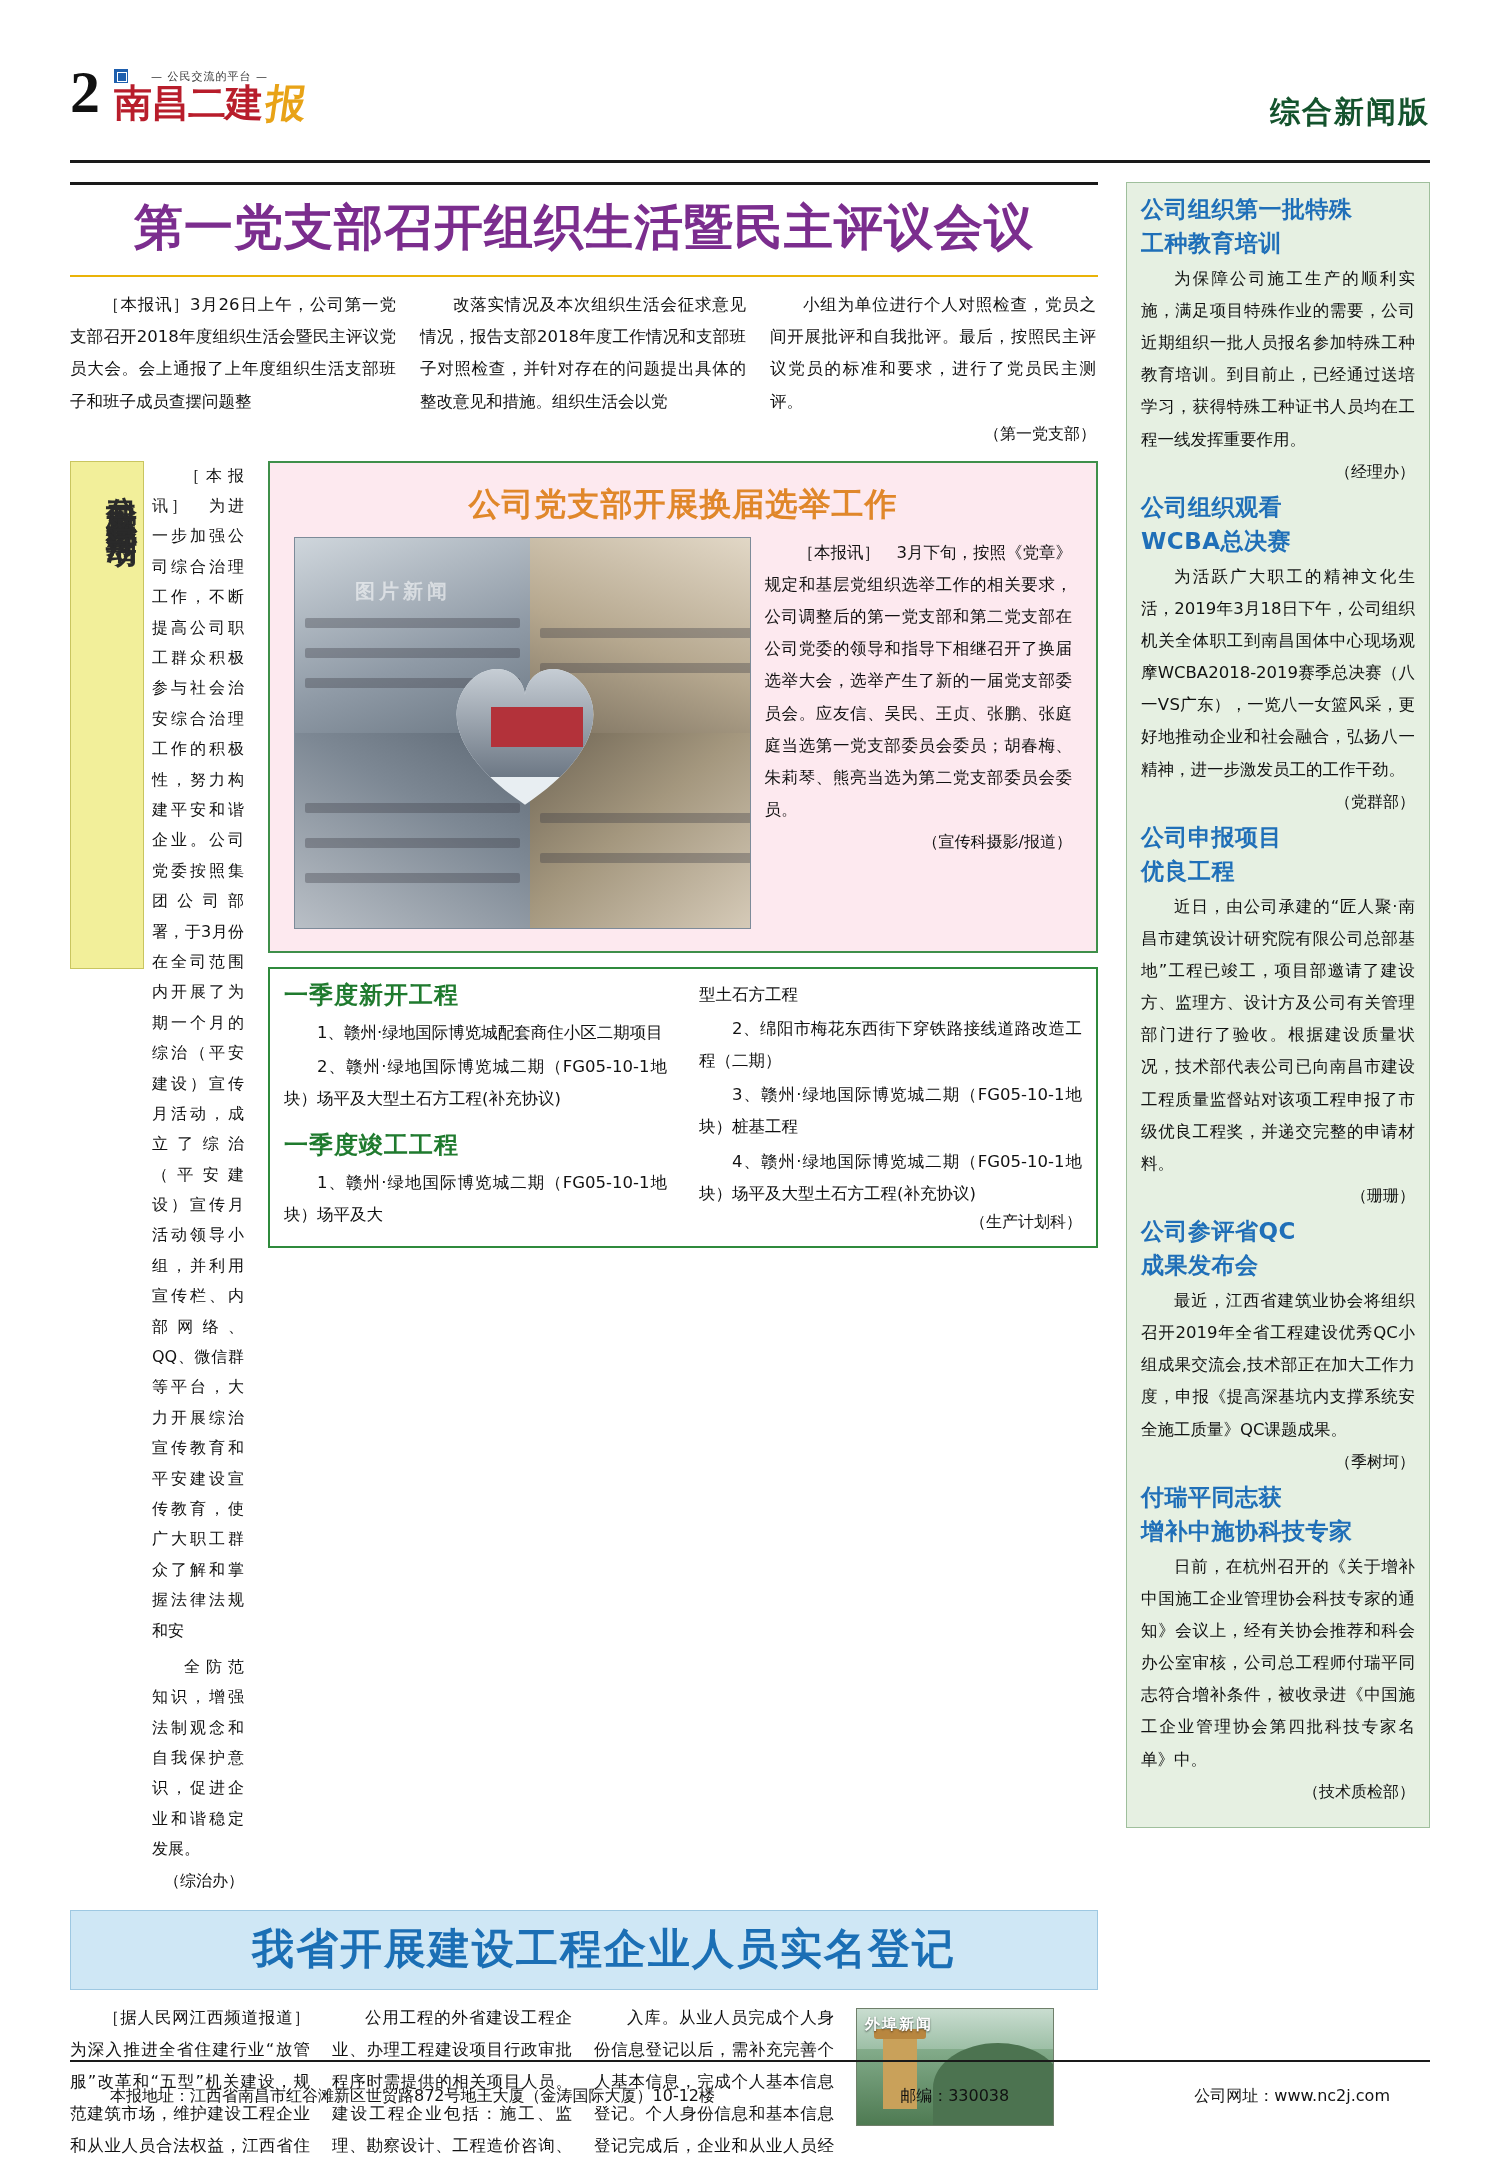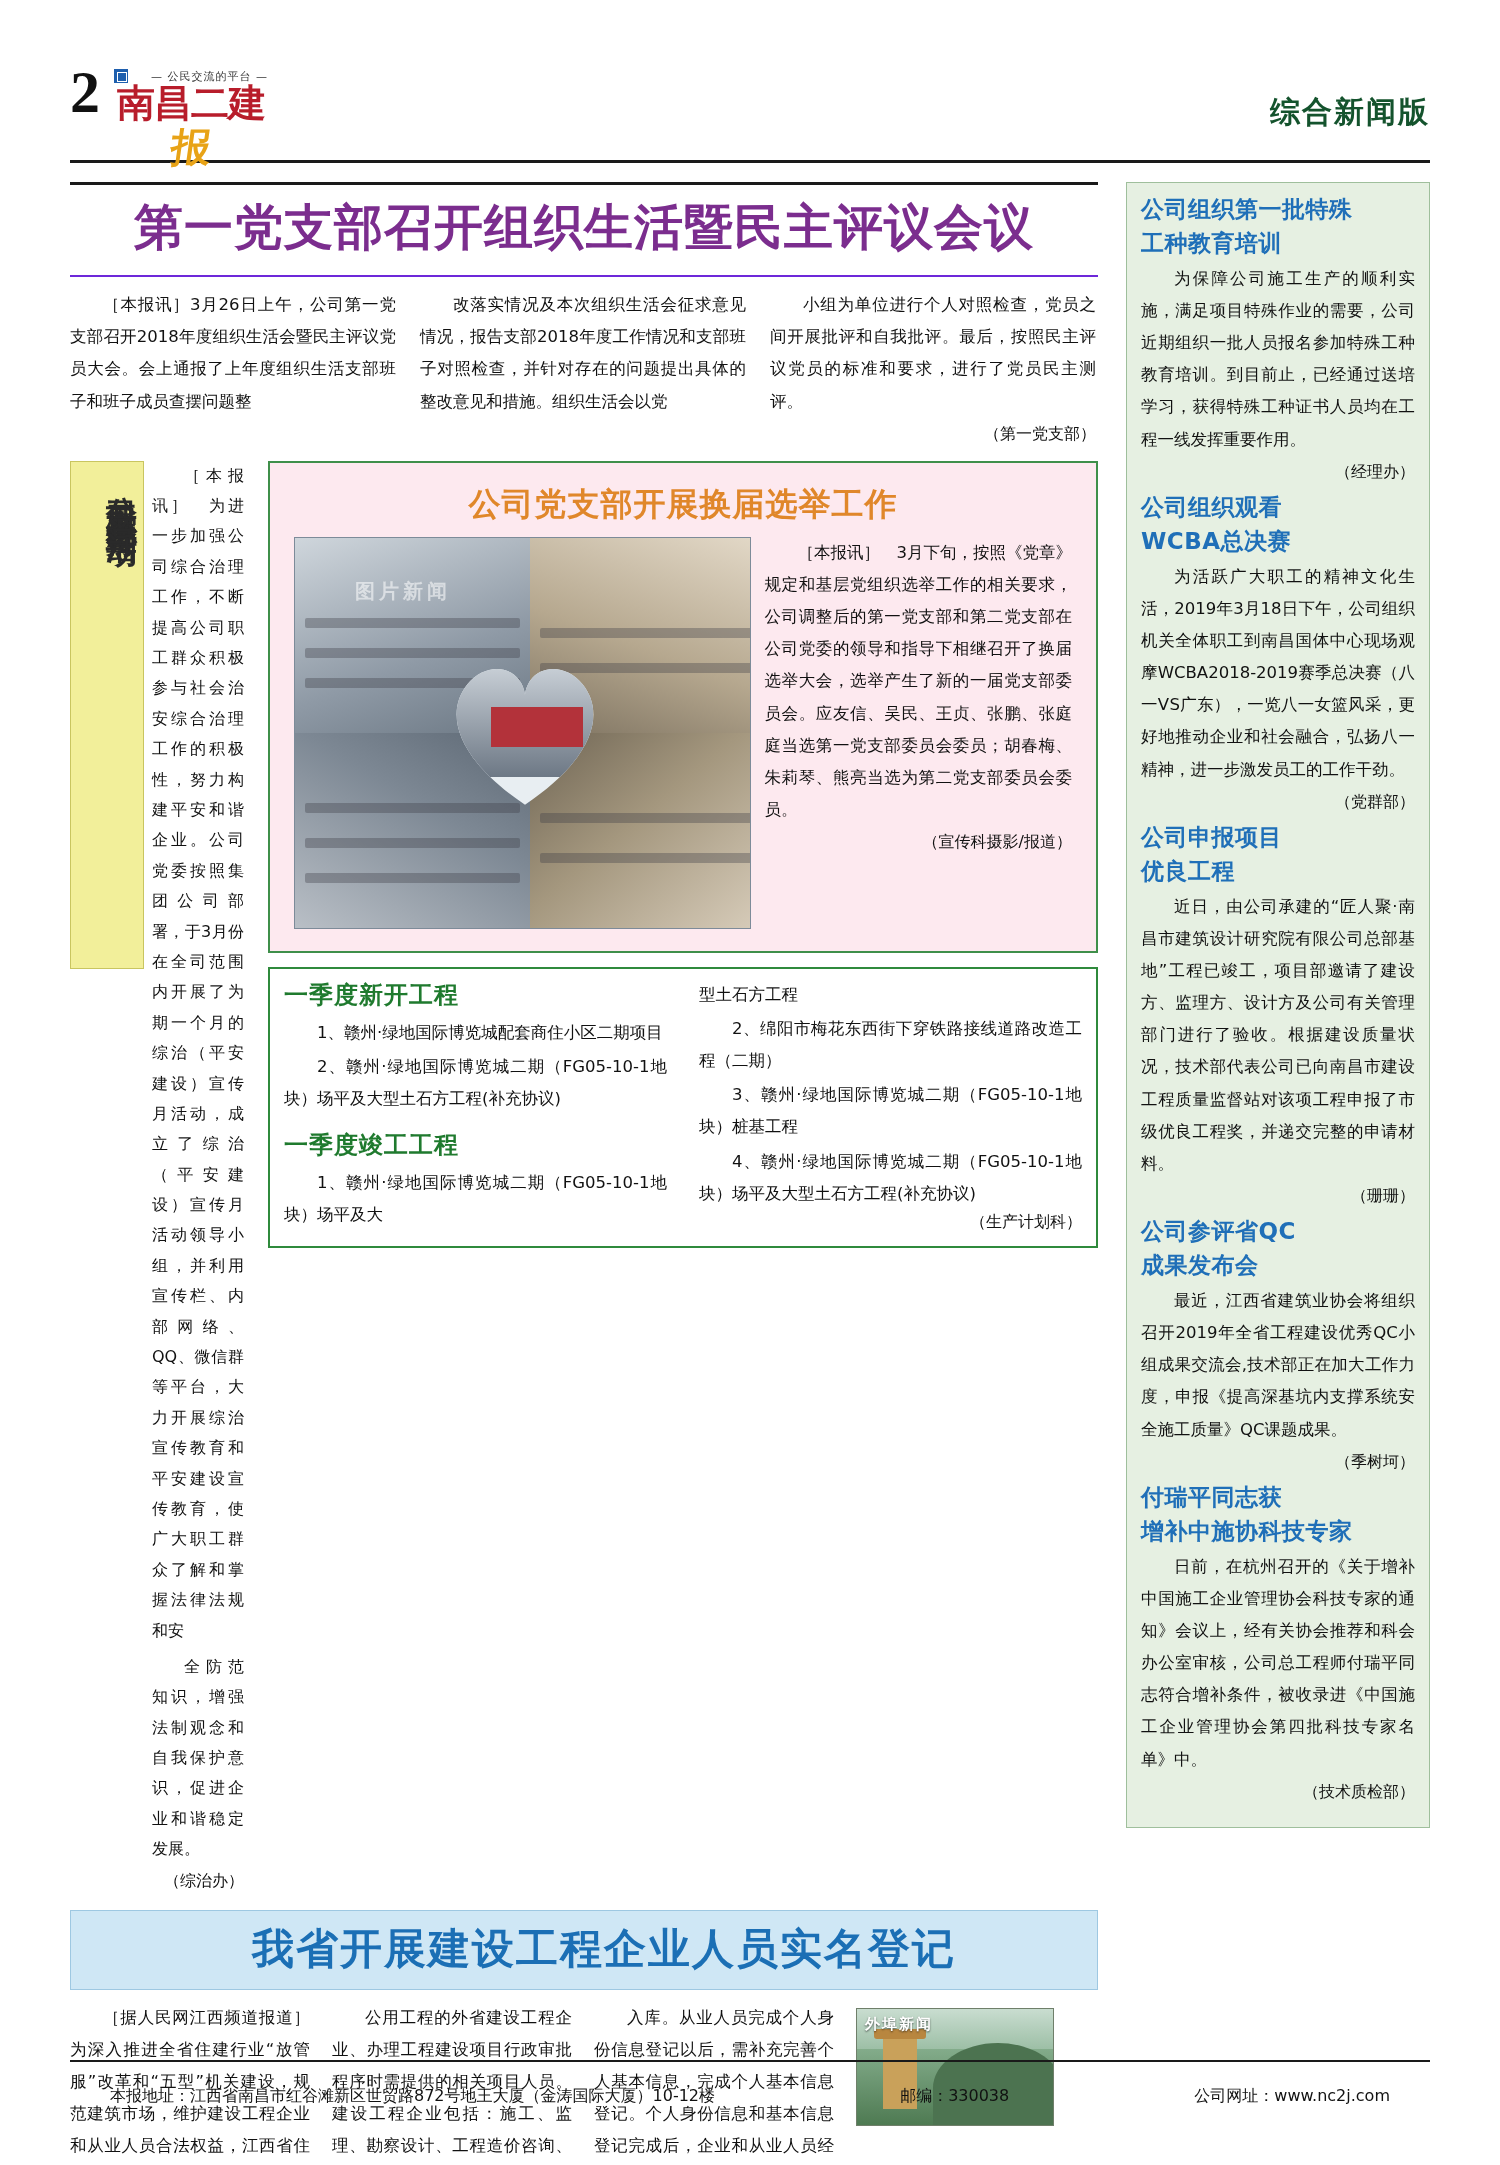--- a/index.html
+++ b/index.html
@@ -21,21 +21,21 @@
   .mast-left{display:flex;align-items:flex-start;gap:14px;}
   .pagenum{
     font-size:60px;font-weight:bold;color:#111;line-height:1;
     font-family:"Liberation Serif",serif;margin-top:4px;
   }
   .logo-block{margin-top:10px;}
   .logo-top{display:flex;align-items:center;gap:23px;height:16px;}
   .logo-sq{width:14px;height:14px;background:#1e5fae;display:inline-block;position:relative;}
   .logo-sq:after{content:"";position:absolute;left:3px;top:3px;width:8px;height:8px;border:1px solid #fff;}
   .logo-line{font-size:11px;color:#333;letter-spacing:1px;}
-  .logo-main{display:flex;align-items:center;gap:4px;flex-direction:column;}
+  .logo-main{display:flex;align-items:center;gap:4px;}
   .logo-name{
     font-size:38px;font-weight:bold;color:#b81d2b;line-height:1.05;
     font-family:"DejaVu Sans",sans-serif;letter-spacing:-1px;
   }
   .logo-bao{
     font-size:40px;font-weight:bold;color:#e8a317;
     font-family:"Liberation Serif",serif;line-height:1;
     transform:skewX(-8deg);
   }
   .mast-right{
@@ -44,21 +44,21 @@
 
   
   .left-col{position:absolute;left:70px;top:182px;width:1028px;}
   .right-col{
     position:absolute;left:1126px;top:182px;width:304px;
     background:#e6f0e2;border:1px solid #9fbf9c;box-sizing:border-box;padding:12px 14px 14px 14px;
   }
 
   
   .headline1{
-    border-top:3px solid #1a1a1a;border-bottom:2px solid #6d28d9;
+    border-top:3px solid #1a1a1a;border-bottom:2px solid #eab308;
     padding:10px 0 14px 0;text-align:center;
   }
   .headline1 .h-text{
     font-size:49px;font-weight:bold;color:#7b2d8e;letter-spacing:1px;
     font-family:"DejaVu Sans",sans-serif;
   }
 
   .cols3{display:flex;gap:24px;margin-top:12px;}
   .col3{width:326px;}
   p.body{

